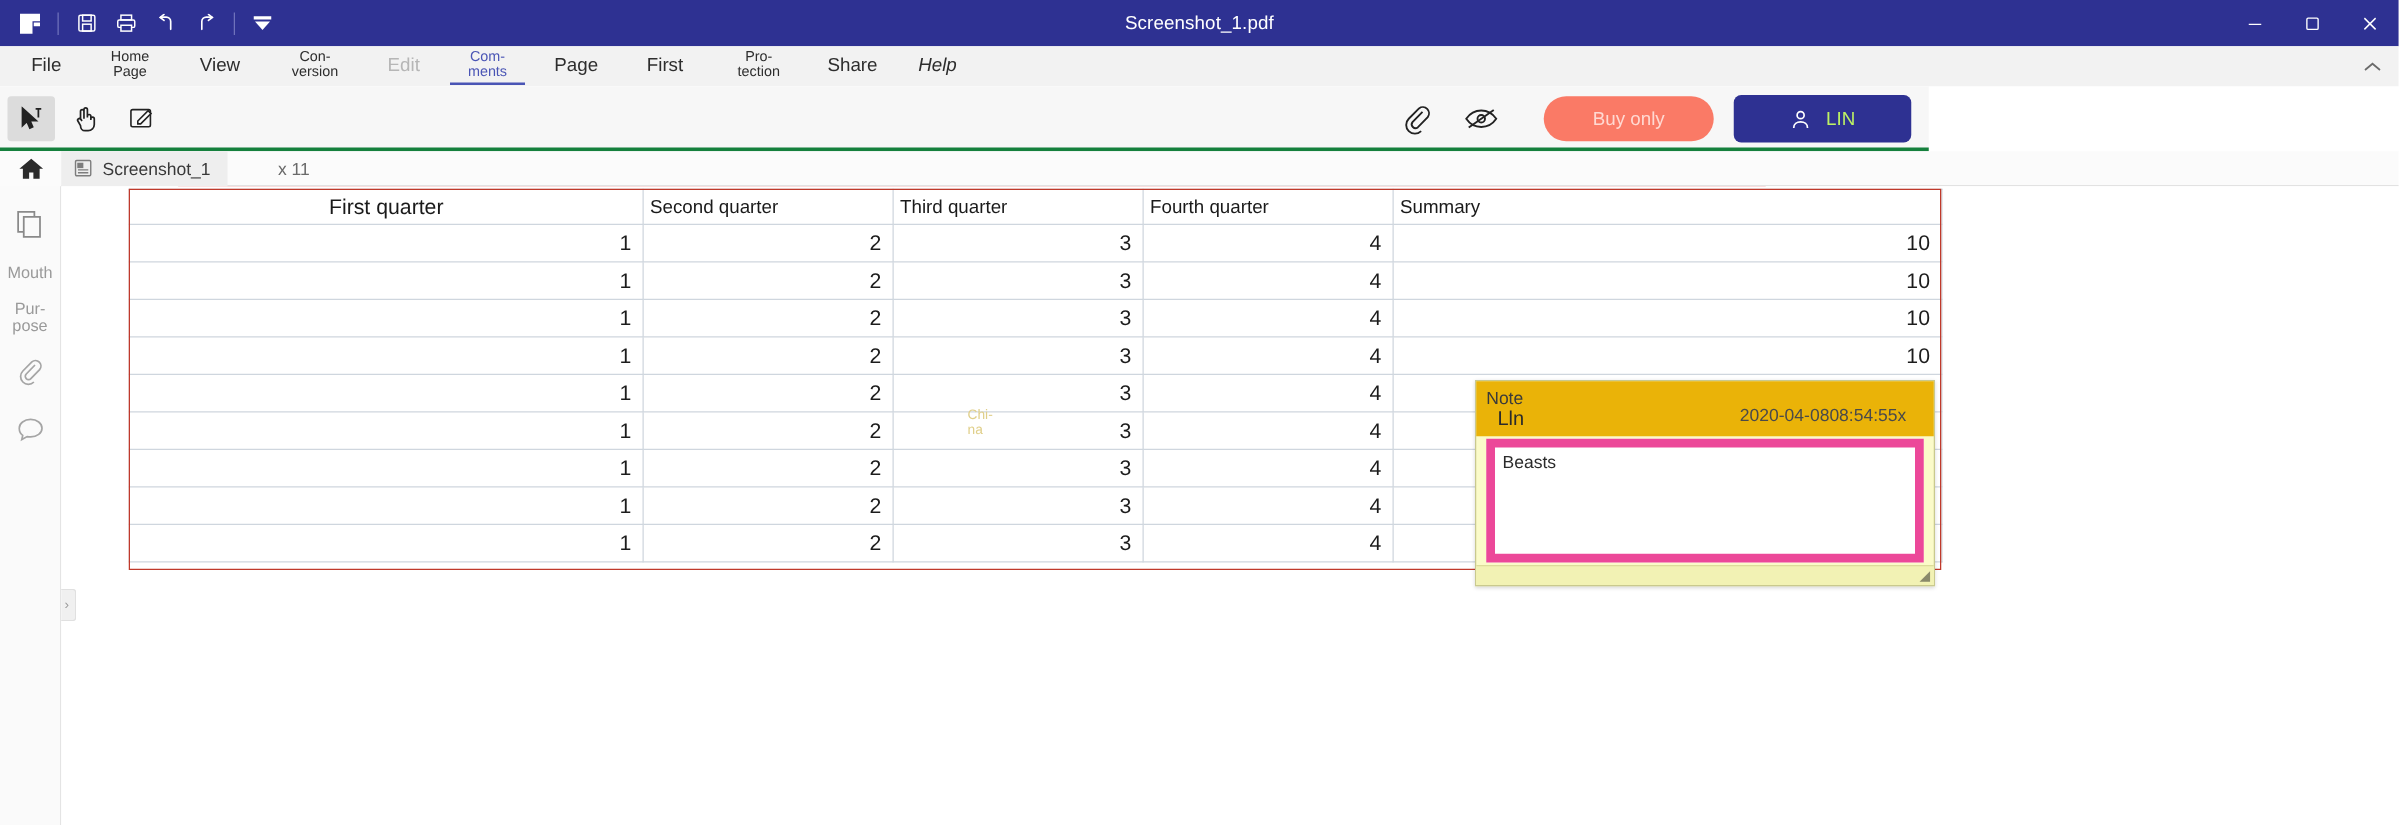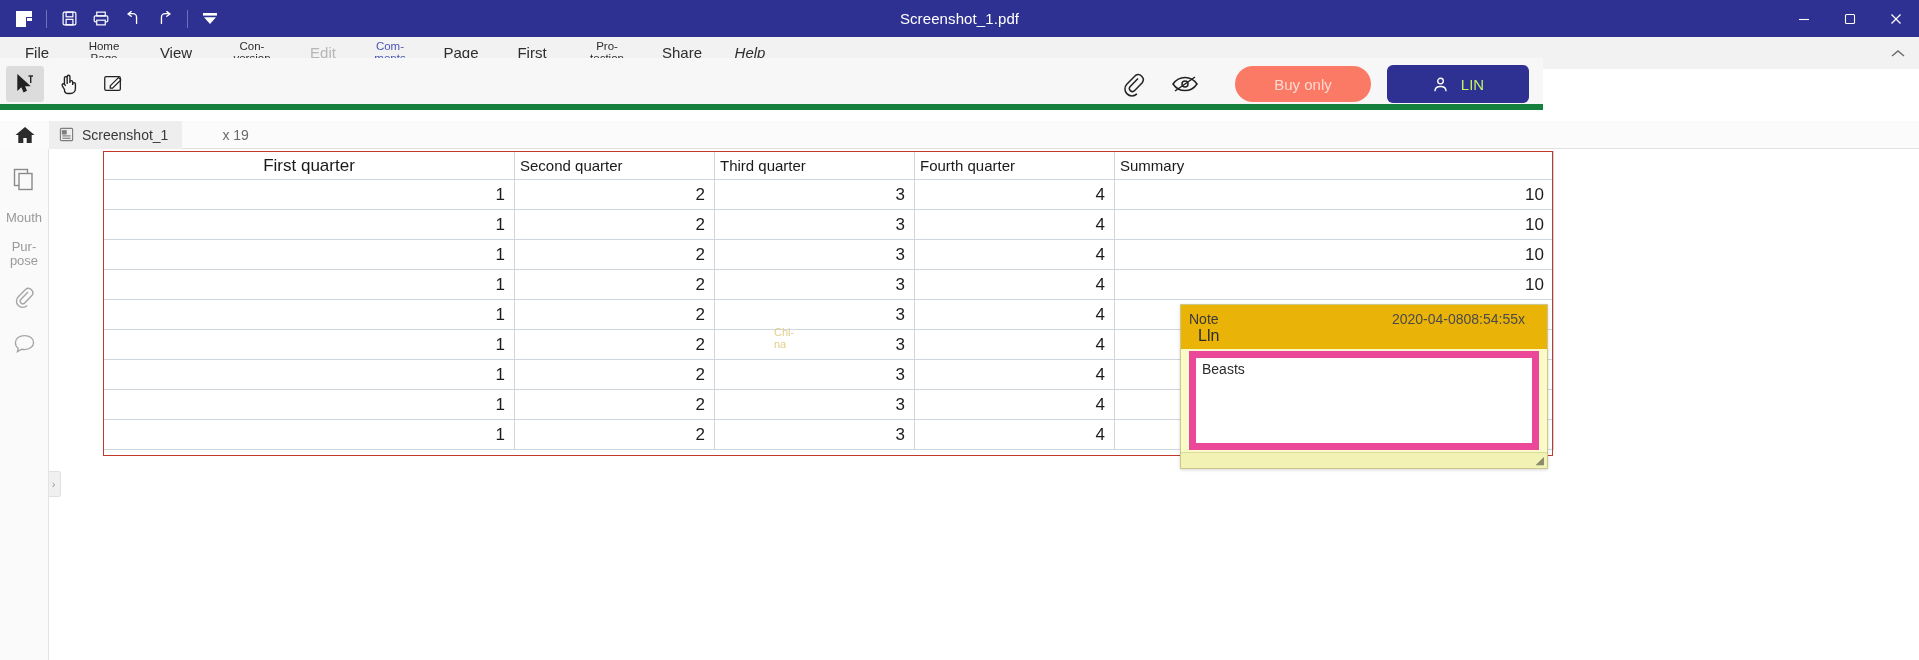--- a/index.html
+++ b/index.html
@@ -46,22 +46,22 @@
   .menu-item.active::after {
     content:""; position:absolute; left:6px; right:6px; bottom:1px; height:2px; background:#4a55b5;
   }
   .collapse-caret {
     position:absolute; right:14px; top:37px; height:32px; display:flex;
     align-items:center; color:#6b6b6b; font-size:12px;
   }
 
   
   .ribbon {
-    position:absolute; left:0; top:58px; width:1543px; height:52px;
-    background:#f7f7f7; border-bottom:6px solid #15803d;
+    position:absolute; left:0; top:69px; width:1543px; height:52px;
+    background:#f7f7f7; border-bottom:3px solid #15803d;
   }
   .ribbon-left {
     position:absolute; left:6px; top:0; height:52px; display:flex; align-items:center; gap:6px;
   }
   .rib-tool {
     width:38px; height:36px; display:flex; align-items:center; justify-content:center;
     border-radius:3px; color:#333;
   }
   .rib-tool.selected { background:#dcdcdc; }
 
@@ -165,21 +165,21 @@
   
   .note {
     position:absolute; left:1131px; top:155px; width:368px; height:165px;
     background:#fbfbc9; border:1px solid #c9c98e;
     box-shadow:0 1px 3px rgba(0,0,0,.16);
   }
   .note-head {
     height:44px; background:#eab308; position:relative; padding:5px 21px 0 8px;
   }
   .note-label { font-size:14px; color:#3a3a3a; }
-  .note-date { position:absolute; right:22px; top:6px; font-size:14px; color:#4a4a4a; }
+  .note-date { position:absolute; right:22px; top:19px; font-size:14px; color:#4a4a4a; }
   .note-author { font-size:16px; color:#2b2b2b; padding-left:9px; margin-top:-1px; }
   .note-body {
     position:absolute; left:8px; top:46px; right:8px; bottom:18px;
     background:#ffffff; border:7px solid #ec4899; font-size:14px; color:#2b2b2b;
     padding:3px 6px;
   }
   .note-foot {
     position:absolute; left:0; right:0; bottom:0; height:16px; background:#f2f2b4;
     border-top:1px solid #dcdc9a;
   }
@@ -412,21 +412,21 @@
       <span>
         <svg width="15" height="15" viewBox="0 0 16 16" fill="none" stroke="#7d7d7d" stroke-width="1.2">
           <rect x="1.5" y="1.5" width="13" height="13" rx="1"></rect>
             <rect x="3.6" y="4" width="4" height="3.4" fill="#7d7d7d"></rect>
           <line x1="3.6" y1="9.5" x2="12.4" y2="9.5"></line>
             <line x1="3.6" y1="12" x2="12.4" y2="12"></line>
         </svg>
       </span>
       <span>Screenshot_1</span>
     </div>
-    <div class="zoom-label">x 19</div>
+    <div class="zoom-label">x 11</div>
   </div>
 
   <div class="rail">
     <div class="rail-icon">
       <svg width="22" height="24" viewBox="0 0 22 24" fill="none" stroke="#8a8a8a" stroke-width="1.4">
         <rect x="1.5" y="1.5" width="13" height="16"></rect>
           <rect x="6" y="5.5" width="13" height="16" fill="#fafafa"></rect>
       </svg>
     </div>
     <div class="rail-text">Mouth</div>

